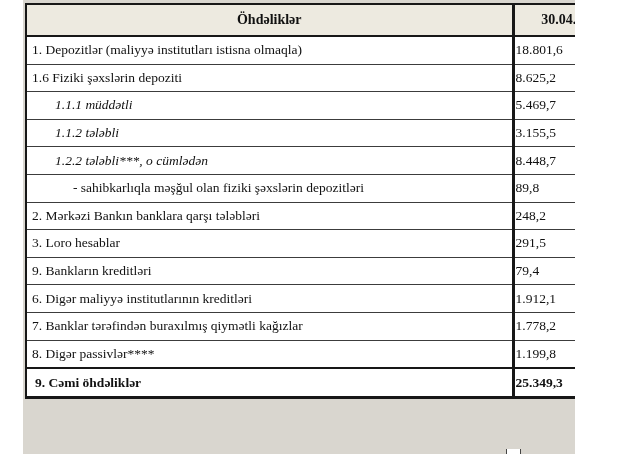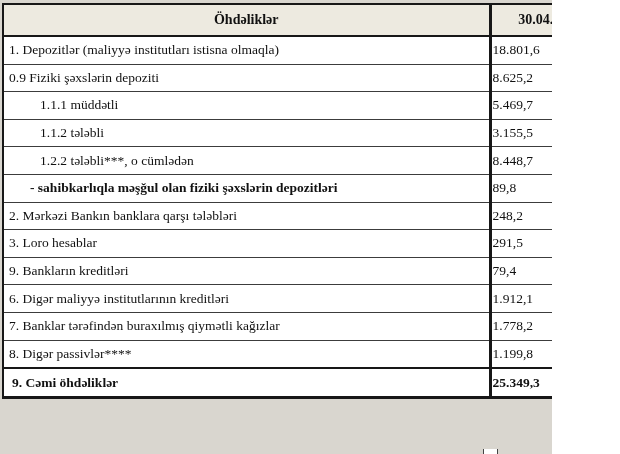--- a/index.html
+++ b/index.html
@@ -6,20 +6,21 @@
     margin: 0;
     padding: 0;
     font-family: "Liberation Serif", "DejaVu Serif", serif;
   }
   .stage {
     position: relative;
     width: 552px;
     height: 454px;
     background: var(--page-bg, #D9D6CF);
     overflow: hidden;
+    margin-left: 23px;
   }
   table.liab-table {
     position: absolute;
     left: 2px;
     top: 3px;
     border-collapse: collapse;
     table-layout: fixed;
     width: 618px;
     border-top: 2px solid var(--border, #171717);
     border-left: 2px solid var(--border, #171717);
@@ -50,22 +51,22 @@
   tbody td { height: 24.6px; background: var(--cell-bg, #ffffff); }
 
   .cell-label { text-align: left; padding-left: 5px; }
   .cell-value, .h-value {
     border-left: 3px solid var(--border, #171717);
   }
   .cell-sliver, .h-sliver {
     border-left: 2px solid var(--border, #171717);
     background: var(--sliver-bg, #FBFAF7);
   }
-  tr.indent1 .cell-label { padding-left: 36px; }
-  tr.indent2 .cell-label { padding-left: 26px; font-weight: bold; }
+  tr.indent1 .cell-label { padding-left: 28px; font-style: italic; }
+  tr.indent2 .cell-label { padding-left: 46px; }
   tr.total-row td {
     font-weight: bold;
     border-top: 2px solid var(--border, #171717);
     height: 25px;
   }
   tr.total-row .cell-label { padding-left: 8px; }
 
   .bottom-notch {
     position: absolute;
     left: 483px;
@@ -94,21 +95,21 @@
         <th class="h-sliver"></th>
       </tr>
     </thead>
     <tbody>
         <tr>
     <td class="cell-label">1. Depozitlər (maliyyə institutları istisna olmaqla)</td>
     <td class="cell-value">18.801,6</td>
     <td class="cell-sliver"></td>
   </tr>
         <tr>
-    <td class="cell-label">0.9 Fiziki şəxslərin depoziti</td>
+    <td class="cell-label">1.6 Fiziki şəxslərin depoziti</td>
     <td class="cell-value">8.625,2</td>
     <td class="cell-sliver"></td>
   </tr>
         <tr class="indent1">
     <td class="cell-label">1.1.1 müddətli</td>
     <td class="cell-value">5.469,7</td>
     <td class="cell-sliver"></td>
   </tr>
         <tr class="indent1">
     <td class="cell-label">1.1.2 tələbli</td>

